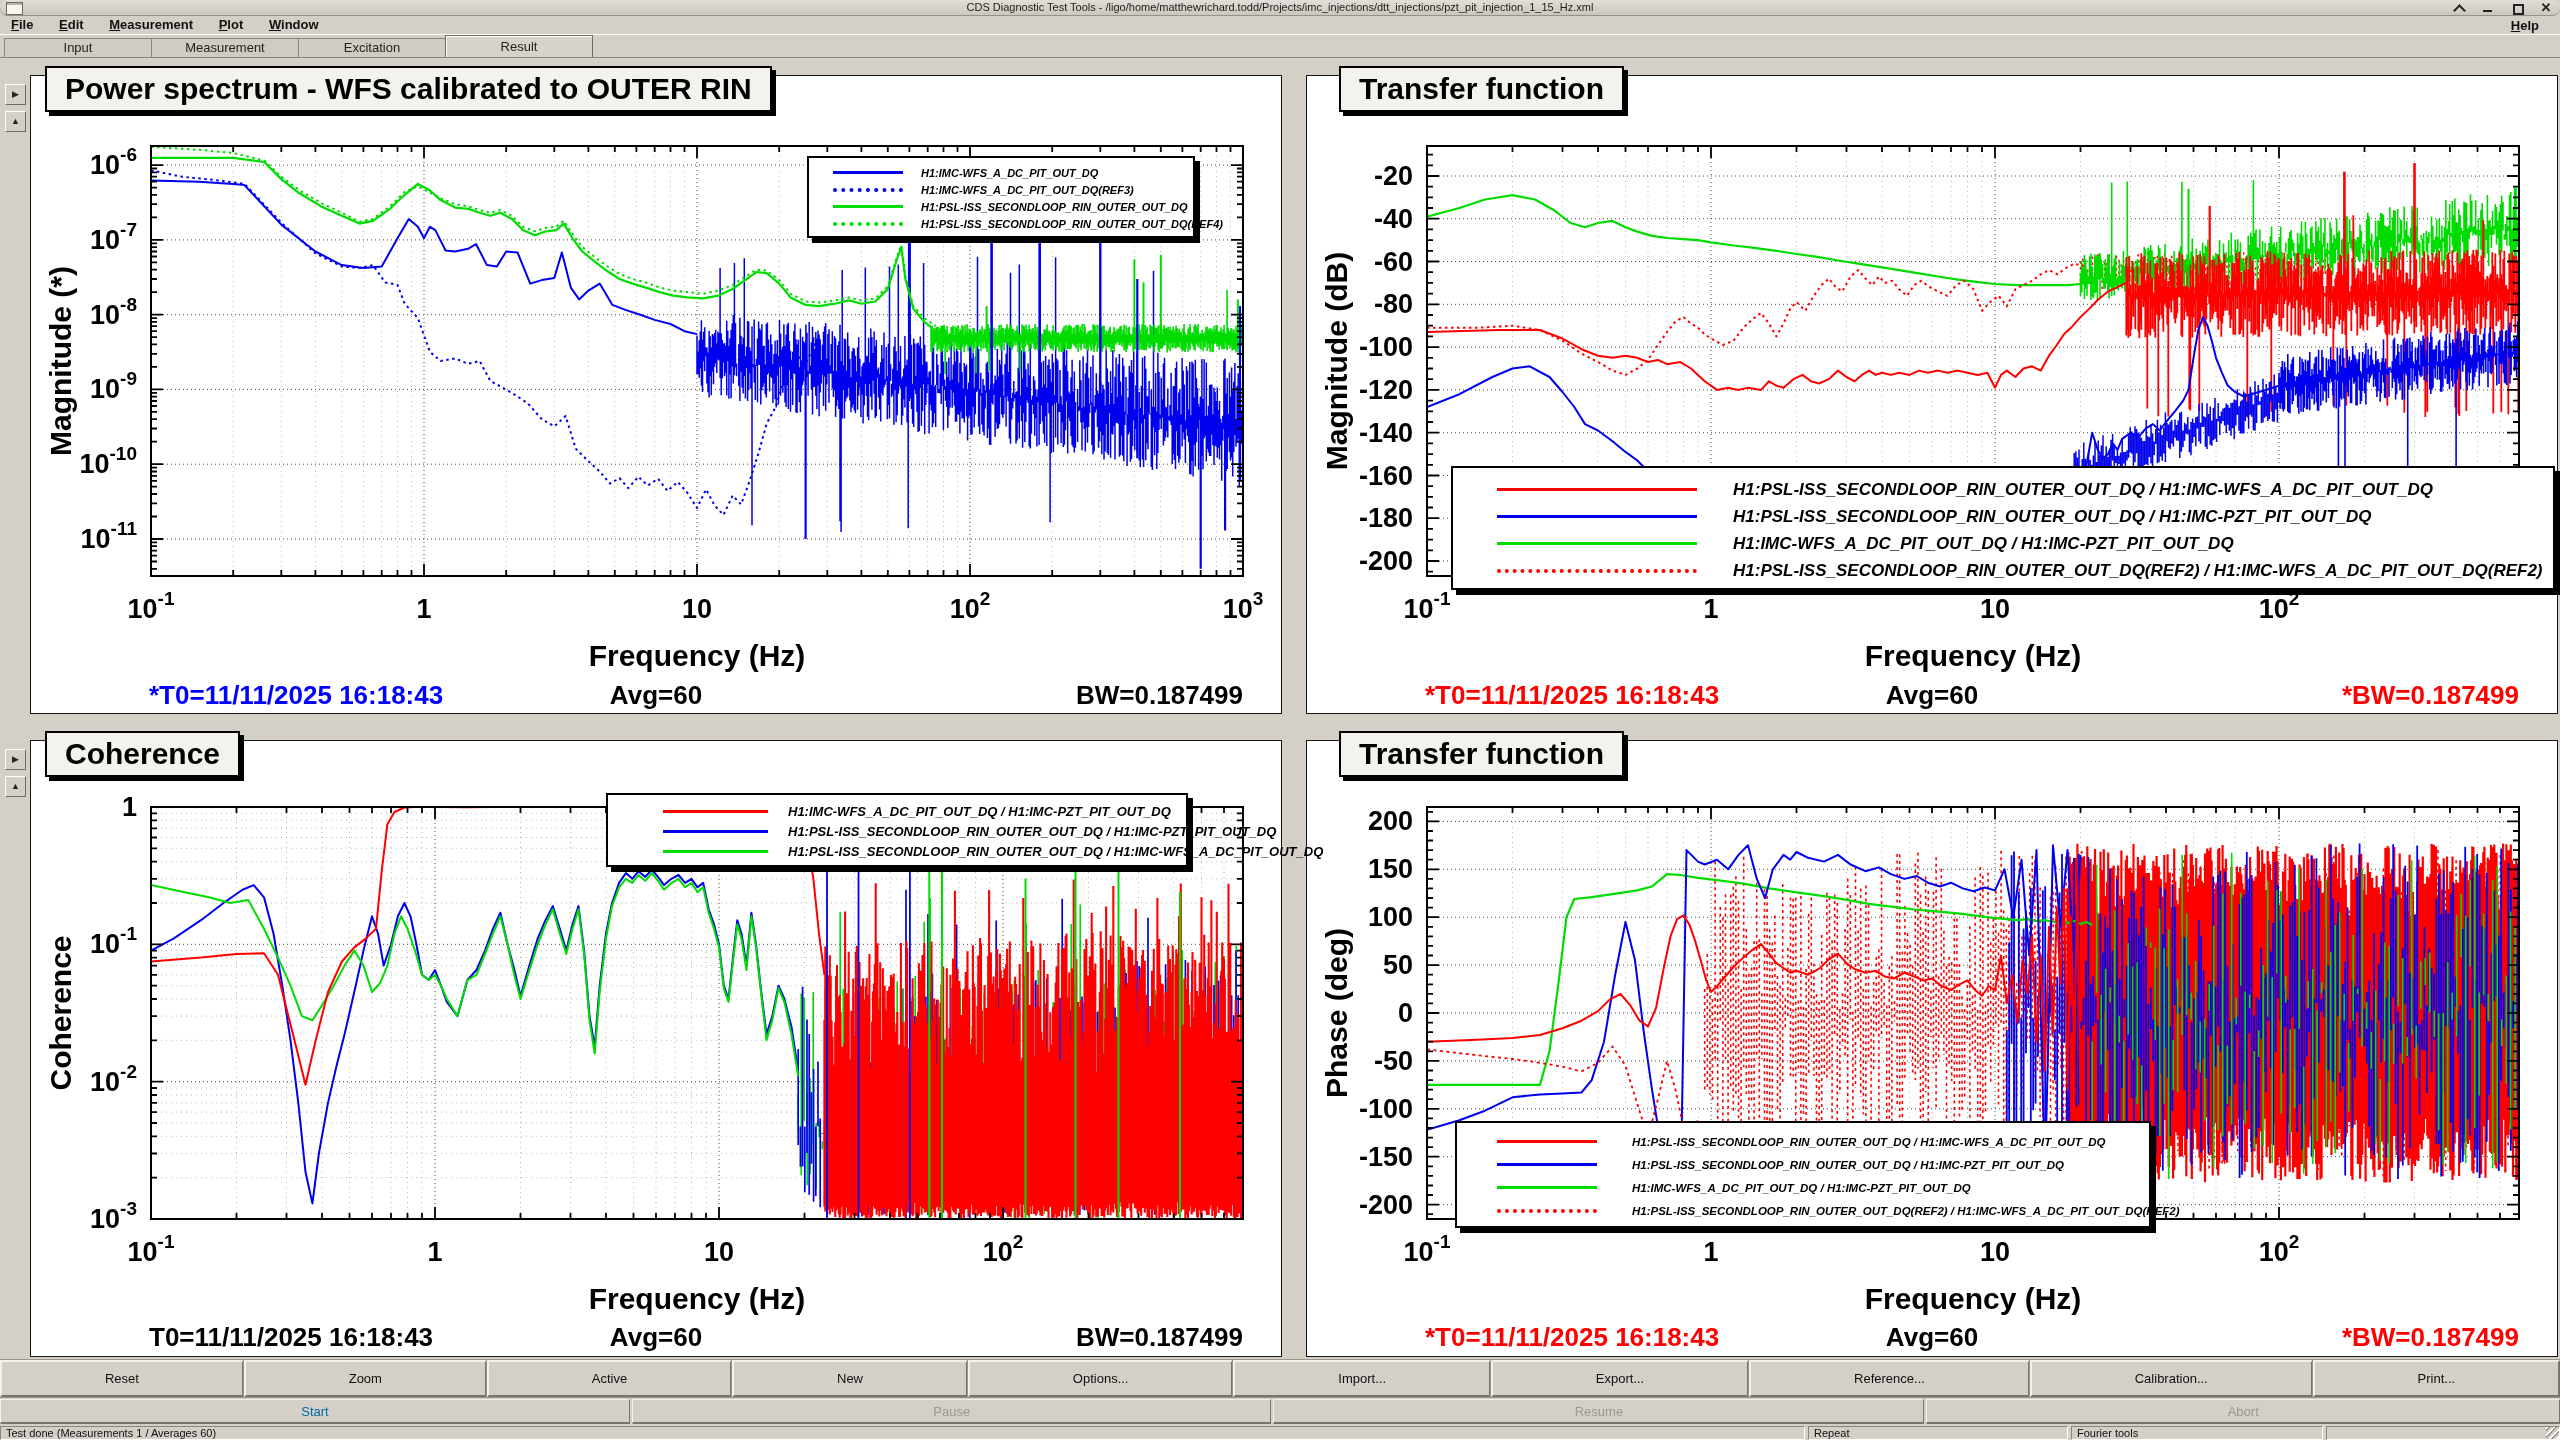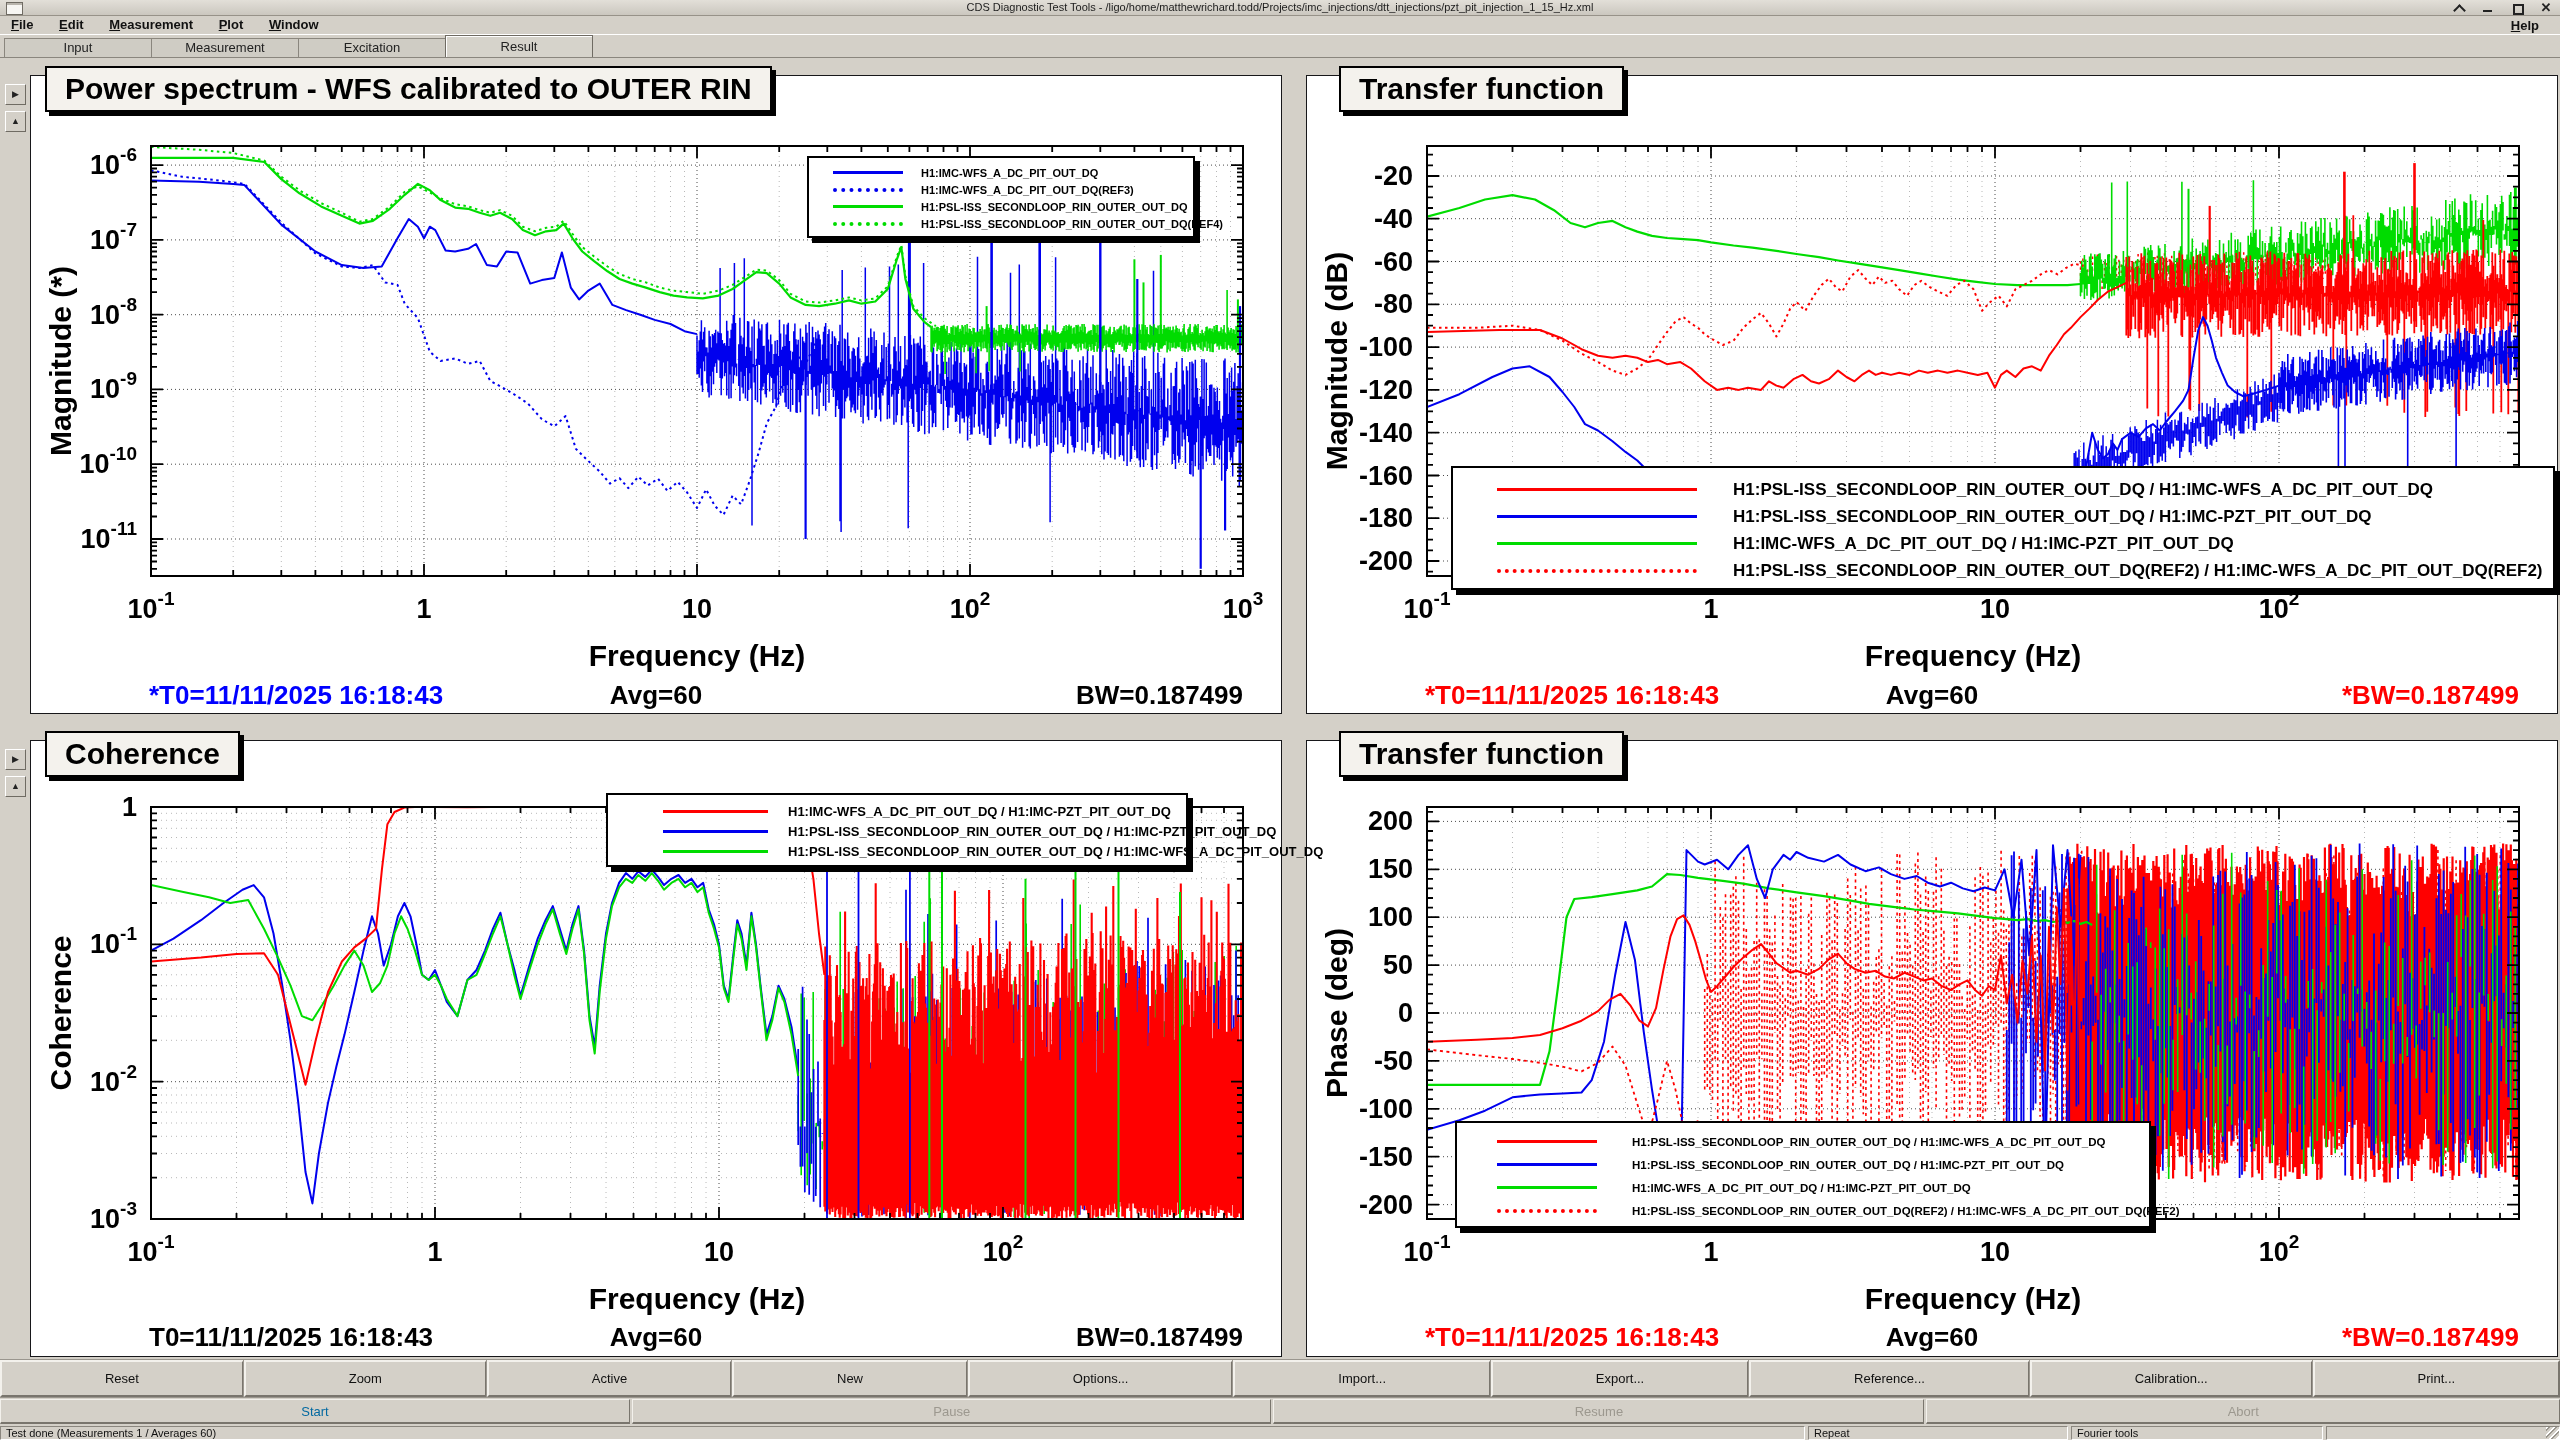--- a/index.html
+++ b/index.html
@@ -1,19 +1,19 @@
 <!DOCTYPE html>
 <html><head>
 <meta charset="utf-8">
 <style>
   html,body{margin:0;padding:0;width:2560px;height:1440px;overflow:hidden;
     font-family:"Liberation Sans",sans-serif;background:#d4d0c8;position:relative;}
   
   .titlebar{position:absolute;left:0;top:0;width:2560px;height:15px;
-    background:linear-gradient(#e2dfd8,#cbc7bf);border-bottom:1px solid #979289;}
+    background:linear-gradient(#e2dfd8,#cbc7bf);border-bottom:1px solid #979289;border-radius:8px;}
   .win-icon{position:absolute;left:6px;top:2px;width:15px;height:11px;background:#f7f6f3;
     border:1px solid #6f6b63;box-shadow:inset 0 2px 0 #b9b5ad;}
   .title-text{position:absolute;left:50%;top:1px;transform:translateX(-50%);
     font-size:11px;color:#1d1d1d;white-space:nowrap;}
   .win-ctrls{position:absolute;right:8px;top:0;height:15px;display:flex;gap:17px;align-items:center;}
   .ctrl{width:12px;height:12px;position:relative;cursor:default;}
   .ctrl-shade::before{content:"";position:absolute;left:2px;top:4px;width:7px;height:7px;
     border-left:2px solid #222;border-top:2px solid #222;transform:rotate(45deg);}
   .ctrl-min::before{content:"";position:absolute;left:1px;bottom:2px;width:9px;height:2px;background:#222;}
   .ctrl-max::before{content:"";position:absolute;left:2px;top:2px;width:7px;height:7px;border:2px solid #222;}
@@ -32,21 +32,21 @@
   
   .panel-box{position:absolute;background:#ffffff;border:1px solid #17171a;}
   .panel-title{position:absolute;top:-10px;background:#f4f2ed;border:2px solid #000;
     box-shadow:4px 4px 0 #000;font-weight:bold;font-size:30px;color:#000;
     padding:4px 18px;white-space:nowrap;z-index:6;}
   .plot-svg{position:absolute;left:0;top:0;}
   .legend{position:absolute;background:#fff;border:2px solid #000;box-shad­ow:5px 5px 0 #000;
     box-shadow:5px 5px 0 #000;z-index:5;}
   .legend-row{display:flex;align-items:center;}
   .legend-sample{flex:0 0 auto;height:0;}
-  .legend-label{font-weight:bold;color:#000;white-space:nowrap;}
+  .legend-label{font-weight:bold;color:#000;white-space:nowrap;font-style:italic;}
   .panel-footer{position:absolute;left:0;width:100%;height:30px;font-size:26px;font-weight:bold;}
   .footer-top{top:604px;}
   .footer-bot{top:581px;}
   .f-t0{position:absolute;left:118px;white-space:nowrap;}
   .f-avg{position:absolute;left:0;width:1250px;text-align:center;}
   .f-bw{position:absolute;right:38px;white-space:nowrap;}
   .navbtn{position:absolute;width:21px;height:21px;background:#d4d0c8;font-size:9px;color:#222;
     border-top:1px solid #fff;border-left:1px solid #fff;border-right:1px solid #6f6b63;
     border-bottom:1px solid #6f6b63;text-align:center;line-height:19px;padding:0;}
   

